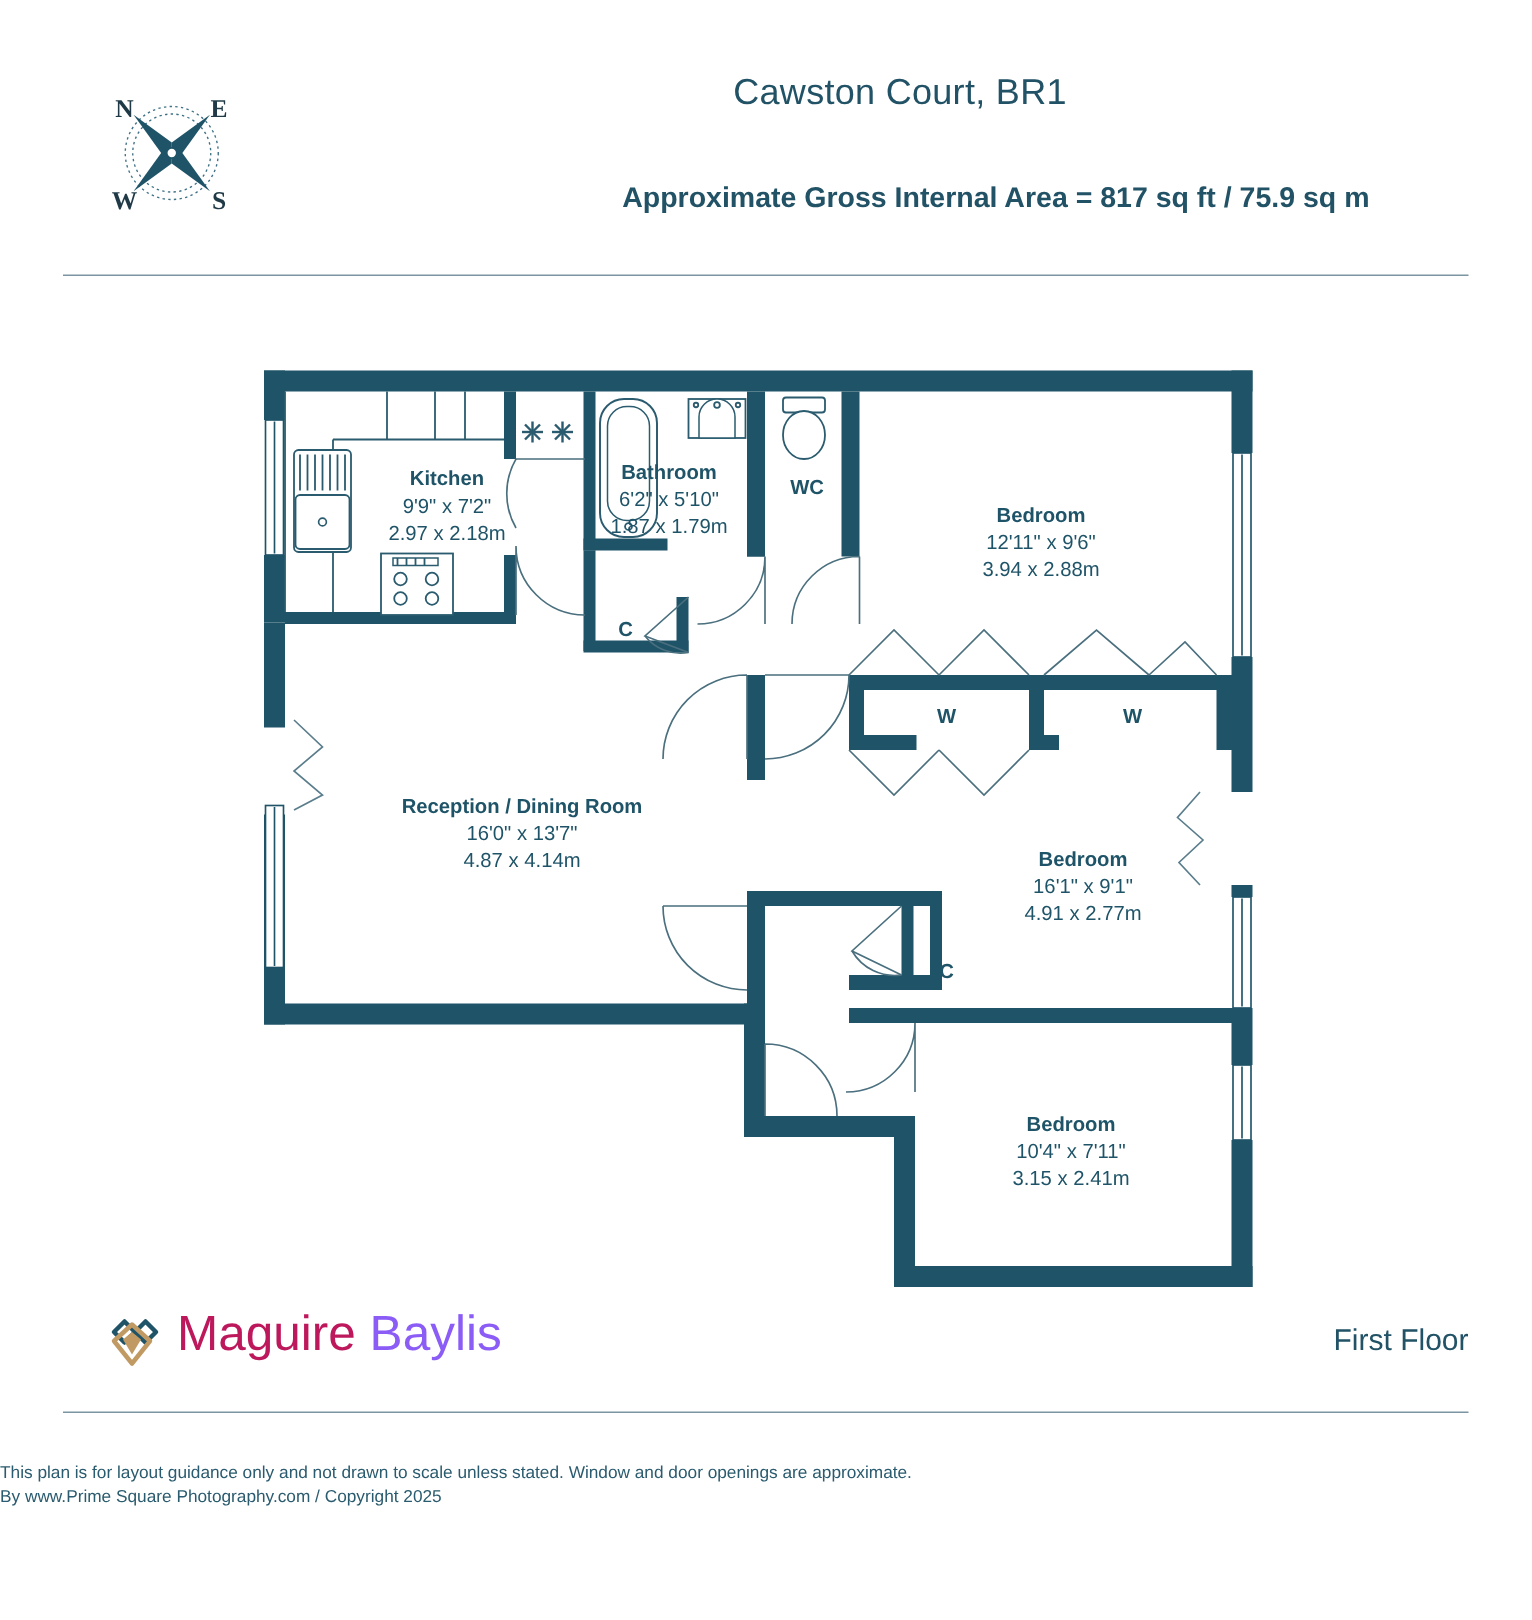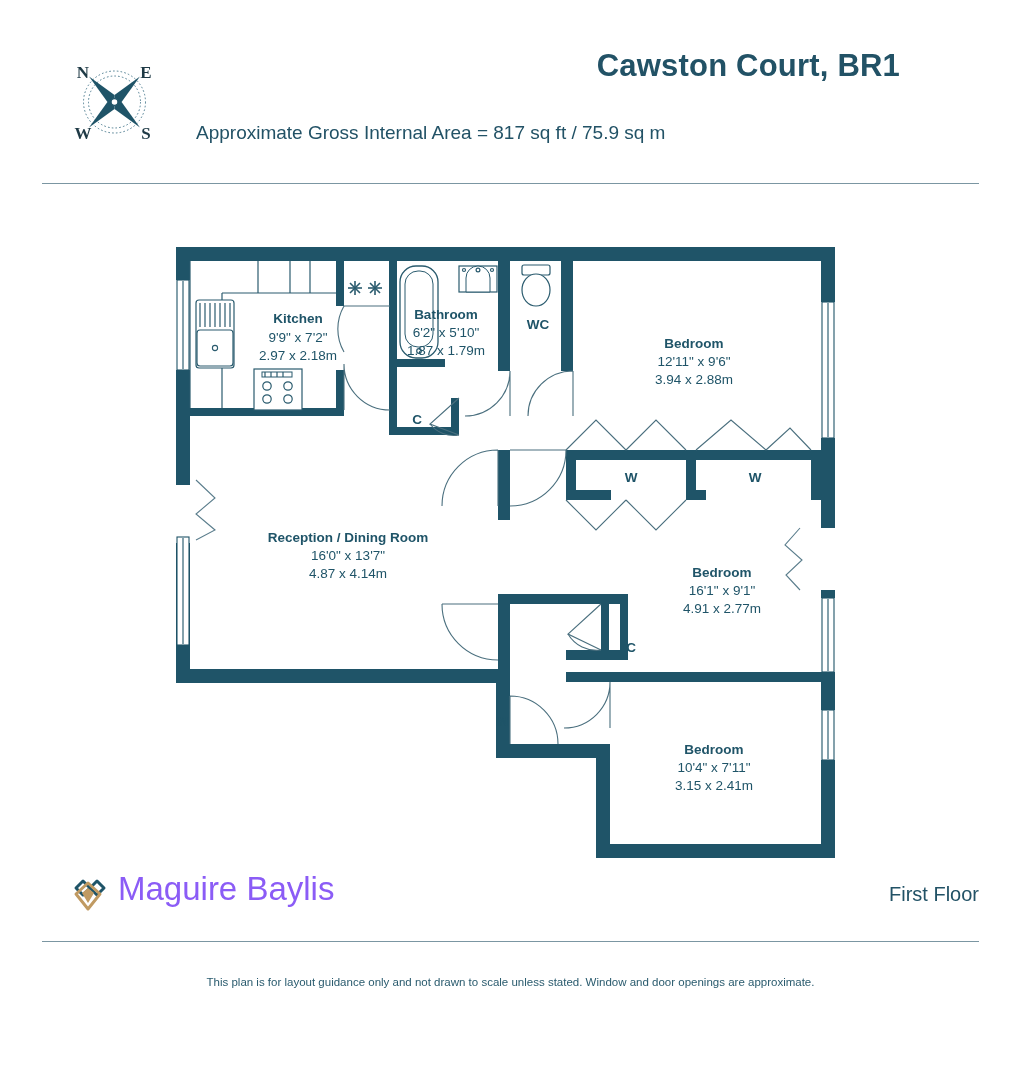--- a/index.html
+++ b/index.html
@@ -10,56 +10,56 @@
     color:#1f5468;
     position:relative;
     overflow:hidden;
   }
   .page{position:relative;width:1021px;height:1080px;}
 
   
   .compass{position:absolute;left:62px;top:52px;width:105px;height:98px;}
   .title{
     position:absolute;left:300px;top:48px;width:600px;
+    text-align:center;
+    font-size:24px;font-weight:400;color:#225266;
+    letter-spacing:0.2px;
+  }
+  .subtitle{
+    position:absolute;left:213px;top:122px;width:700px;
     text-align:right;
-    font-size:31px;font-weight:700;color:#225266;
-    letter-spacing:0.2px;
-  }
-  .subtitle{
-    position:absolute;left:196px;top:122px;width:700px;
-    text-align:left;
-    font-size:19px;font-weight:400;color:#225266;
+    font-size:19px;font-weight:700;color:#225266;
   }
   .rule{
     position:absolute;left:42px;width:937px;height:1px;
     background:#7b96a2;
   }
   .rule-top{top:183px;}
   .rule-bottom{top:941px;}
 
   
   .plan{position:absolute;left:0;top:0;width:1021px;height:1080px;}
 
   
   .logo{position:absolute;left:66px;top:872px;width:300px;height:48px;}
   .logo-mark{position:absolute;left:0;top:4px;width:44px;height:40px;}
   .logo-text{
     position:absolute;left:52px;top:-2px;
     font-size:33px;font-weight:400;white-space:nowrap;
     font-family:"Liberation Sans","DejaVu Sans",sans-serif;
   }
-  .logo-a{color:#8b5cf6;}
+  .logo-a{color:#be185d;}
   .logo-b{color:#8b5cf6;}
   .floor-label{
     position:absolute;right:42px;top:883px;
     font-size:20px;color:#225266;margin-left:16px;
   }
   .disclaimer{
     position:absolute;left:0;top:974px;width:1021px;
-    text-align:center;
+    text-align:left;
     font-size:11.5px;line-height:16px;color:#2a5b6e;
   }
 </style>
 </head>
 <body>
 
 <div class="page">
 
   <svg class="compass" viewBox="0 0 105 98">
     <g transform="translate(52.5,50)">
@@ -325,15 +325,16 @@
       <span class="logo-a">Maguire</span><span>&nbsp;</span><span class="logo-b">Baylis</span>
     </div>
   </div>
 
   <div class="floor-label">First Floor</div>
 
   <div class="rule rule-bottom"></div>
 
   <div class="disclaimer">
     <div>This plan is for layout guidance only and not drawn to scale unless stated. Window and door openings are approximate.</div>
+    <div>By www.Prime Square Photography.com / Copyright 2025</div>
   </div>
 
 </div>
 
 </body></html>

